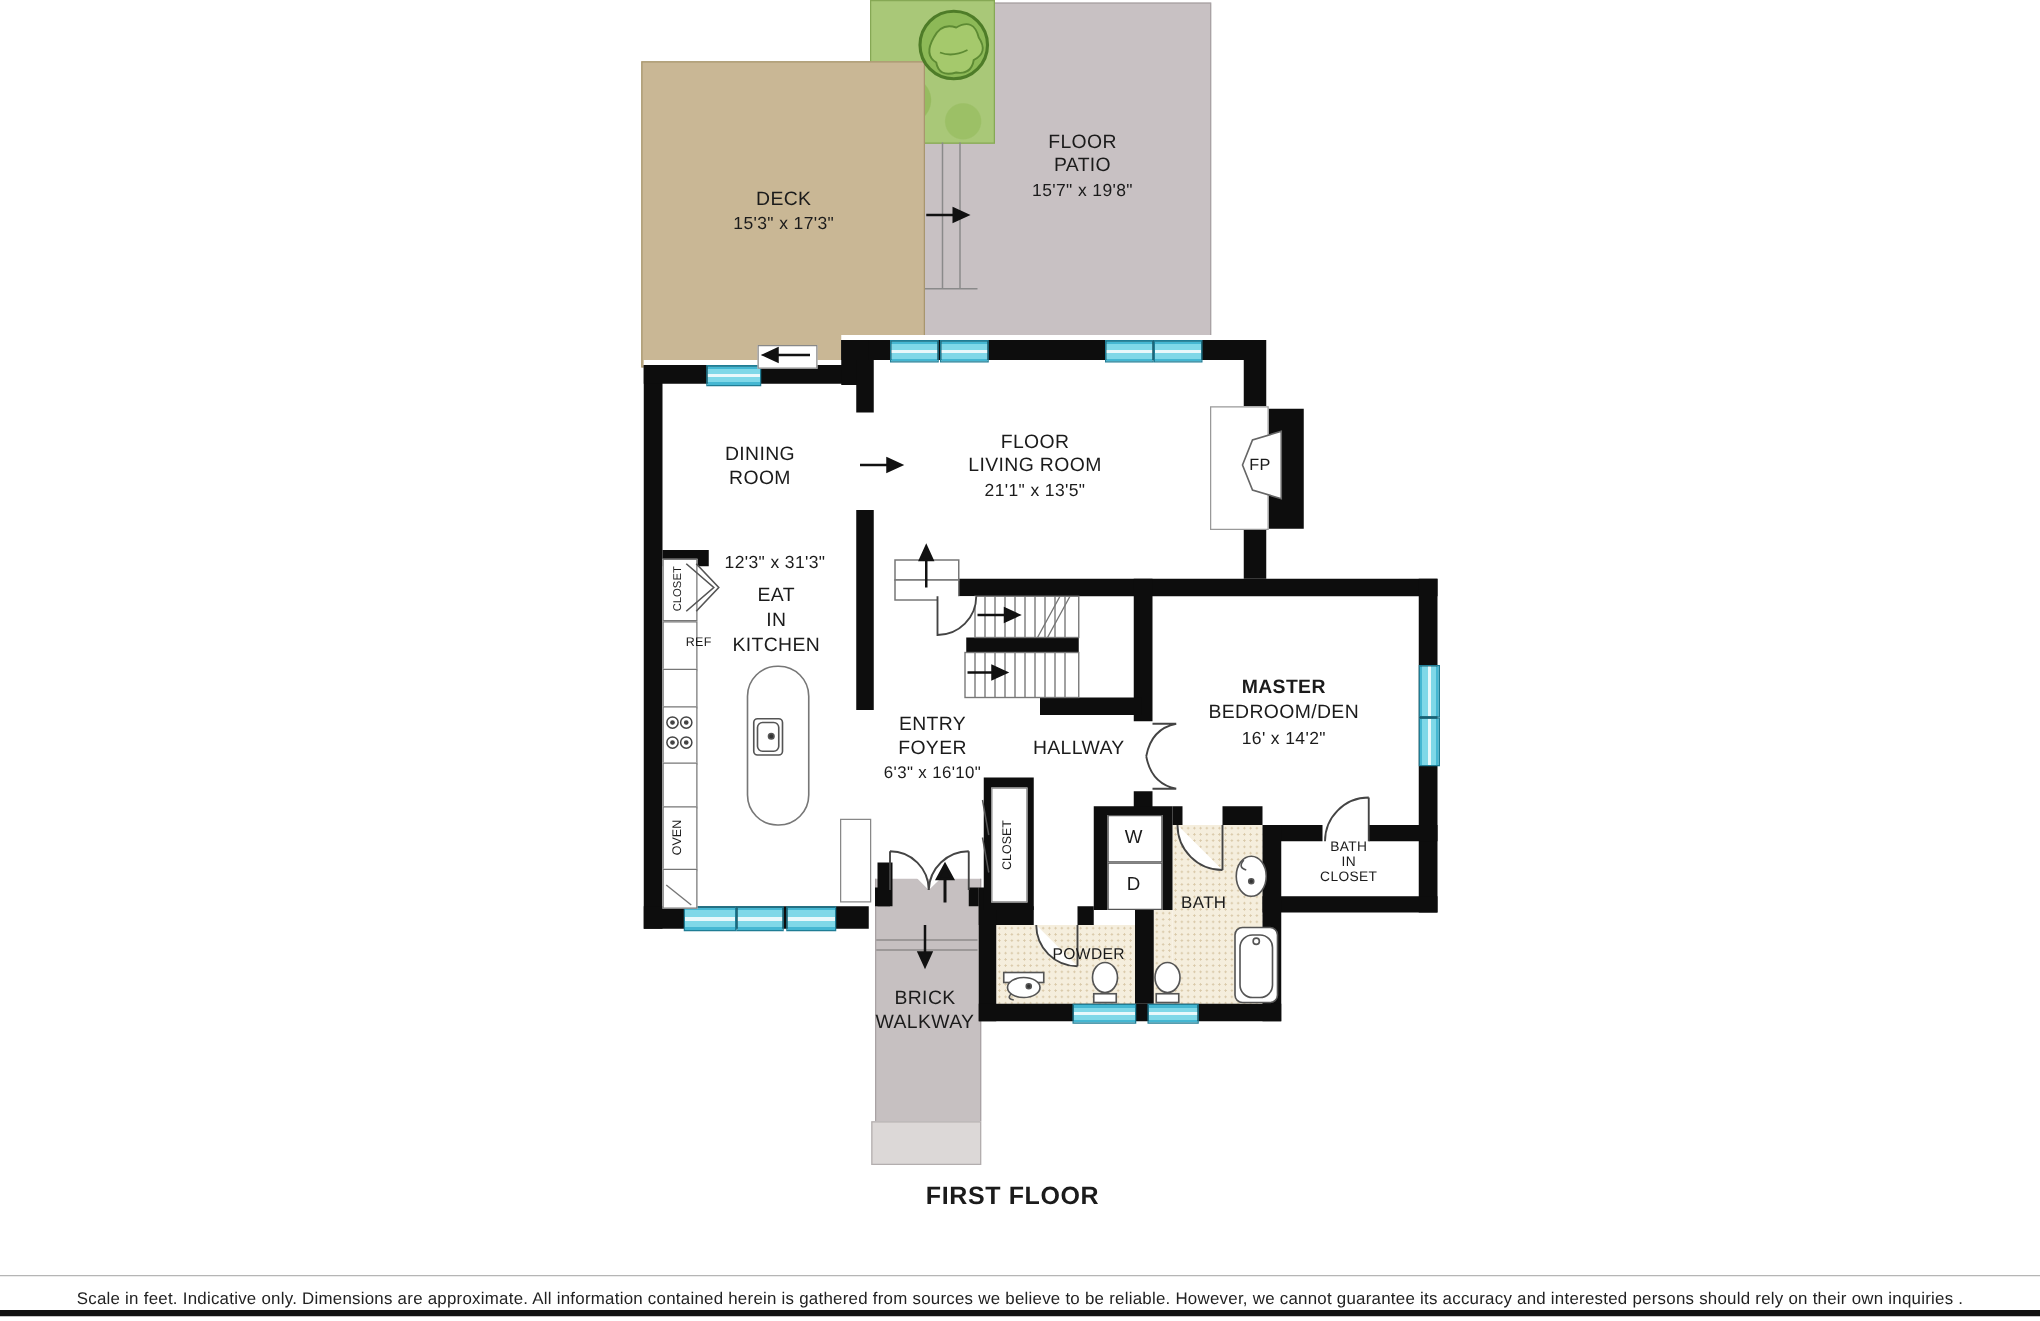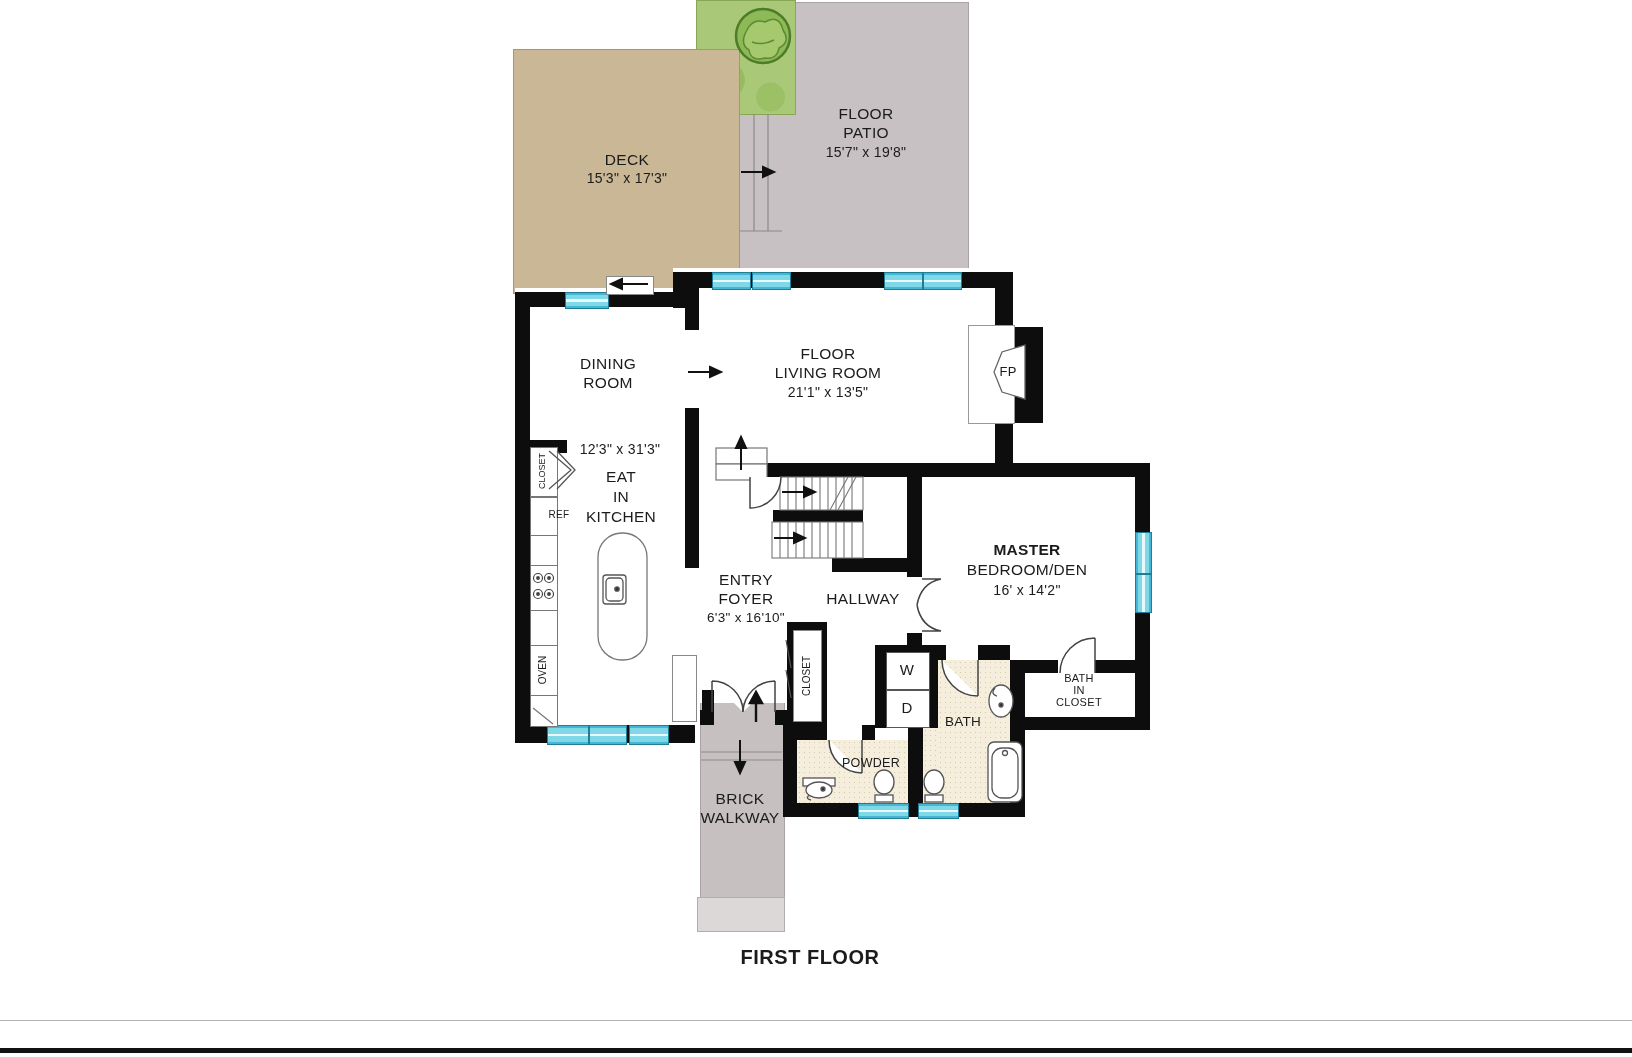--- a/index.html
+++ b/index.html
@@ -297,15 +297,16 @@
   <div class="lbl" style="left:543px;top:509px;font-size:10px;margin-left:16px;">REF</div>
   <div class="vlbl" style="left:542px;top:670px;">OVEN</div>
   <div class="vlbl" style="left:806px;top:676px;">CLOSET</div>
 
   <div class="lbl" style="left:740px;top:790px;text-align:center;">BRICK</div>
   <div class="lbl" style="left:740px;top:809px;">WALKWAY</div>
 
   <div class="lbl" style="left:810px;top:946px;font-size:20px;font-weight:bold;letter-spacing:.5px;">FIRST FLOOR</div>
 
   <div class="abs" style="left:0;top:1020px;width:1632px;height:1px;background:#b5b5b5;"></div>
+  <div class="abs lbl" style="left:816px;top:1031px;font-size:13.5px;color:#222;letter-spacing:.2px;">Scale in feet. Indicative only. Dimensions are approximate. All information contained herein is gathered from sources we believe to be reliable. However, we cannot guarantee its accuracy and interested persons should rely on their own inquiries .</div>
   <div class="abs" style="left:0;top:1048px;width:1632px;height:5px;background:#111;"></div>
 
 </div>
 
 </body></html>

